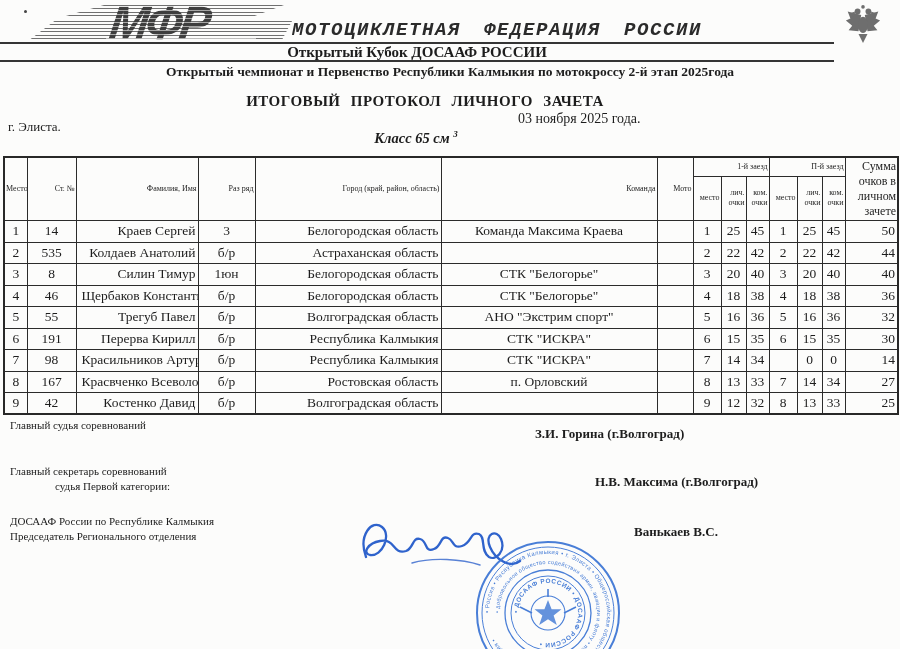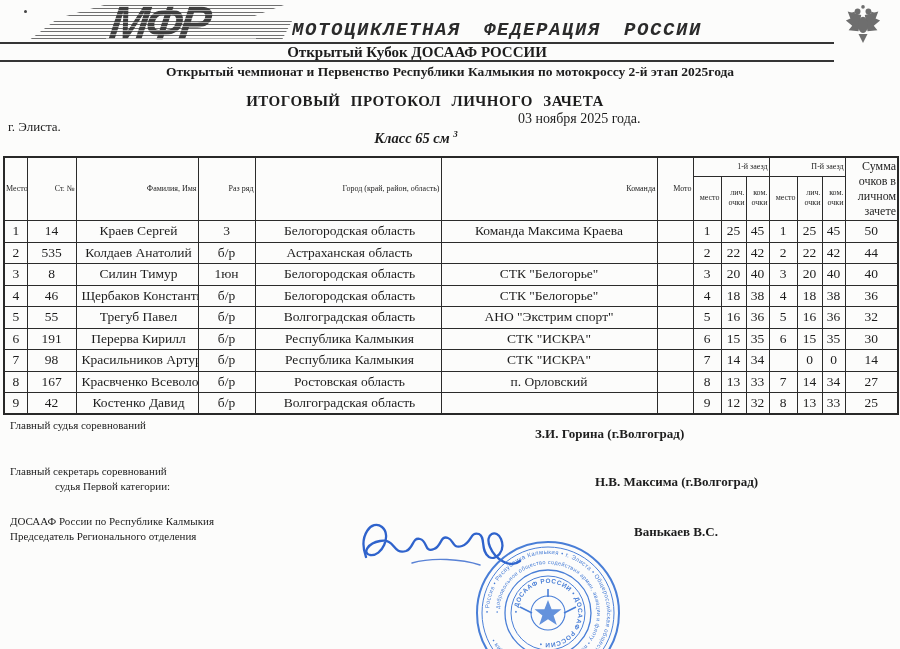--- a/index.html
+++ b/index.html
@@ -37,22 +37,22 @@
 
   
   table.results { position:absolute; left:3px; top:156px; width:894px; border-collapse:collapse;
                   table-layout:fixed; border:2px solid #282828; }
   .results th, .results td { border:1px solid #2b2b2b; overflow:hidden; }
   .results thead th { font-weight:normal; font-size:8px; line-height:1.25; text-align:right; padding:1px; }
   .results thead tr.grp th { height:13px; }
   .results thead tr.sub th { height:31px; }
   .results thead th.total-h { font-size:12px; }
   .results tbody td { height:21.5px; font-size:13.5px; text-align:center; padding:0 2px; white-space:nowrap; }
-  .results tbody td.col-name, .results tbody td.col-region { text-align:center; padding-left:5px; }
-  .results tbody td.col-total { font-size:13.5px; }
+  .results tbody td.col-name, .results tbody td.col-region { text-align:right; padding-left:5px; }
+  .results tbody td.col-total { font-size:13.5px;text-align:right; }
 
   
   .off-role { position:absolute; font-size:11px; line-height:1.33; }
   .off-role .ind { display:block; padding-left:45px; }
   .off-role .noind { display:block; }
   .off-name { position:absolute; font-size:13px;font-weight:bold; }
   .o1r { left:10px; top:418px; } .o1n { left:535px; top:426px; }
   .o2r { left:10px; top:464px; } .o2n { left:595px; top:474px; }
   .o3r { left:10px; top:514px; } .o3n { left:597px; top:524px;margin-left:37px; }
 

